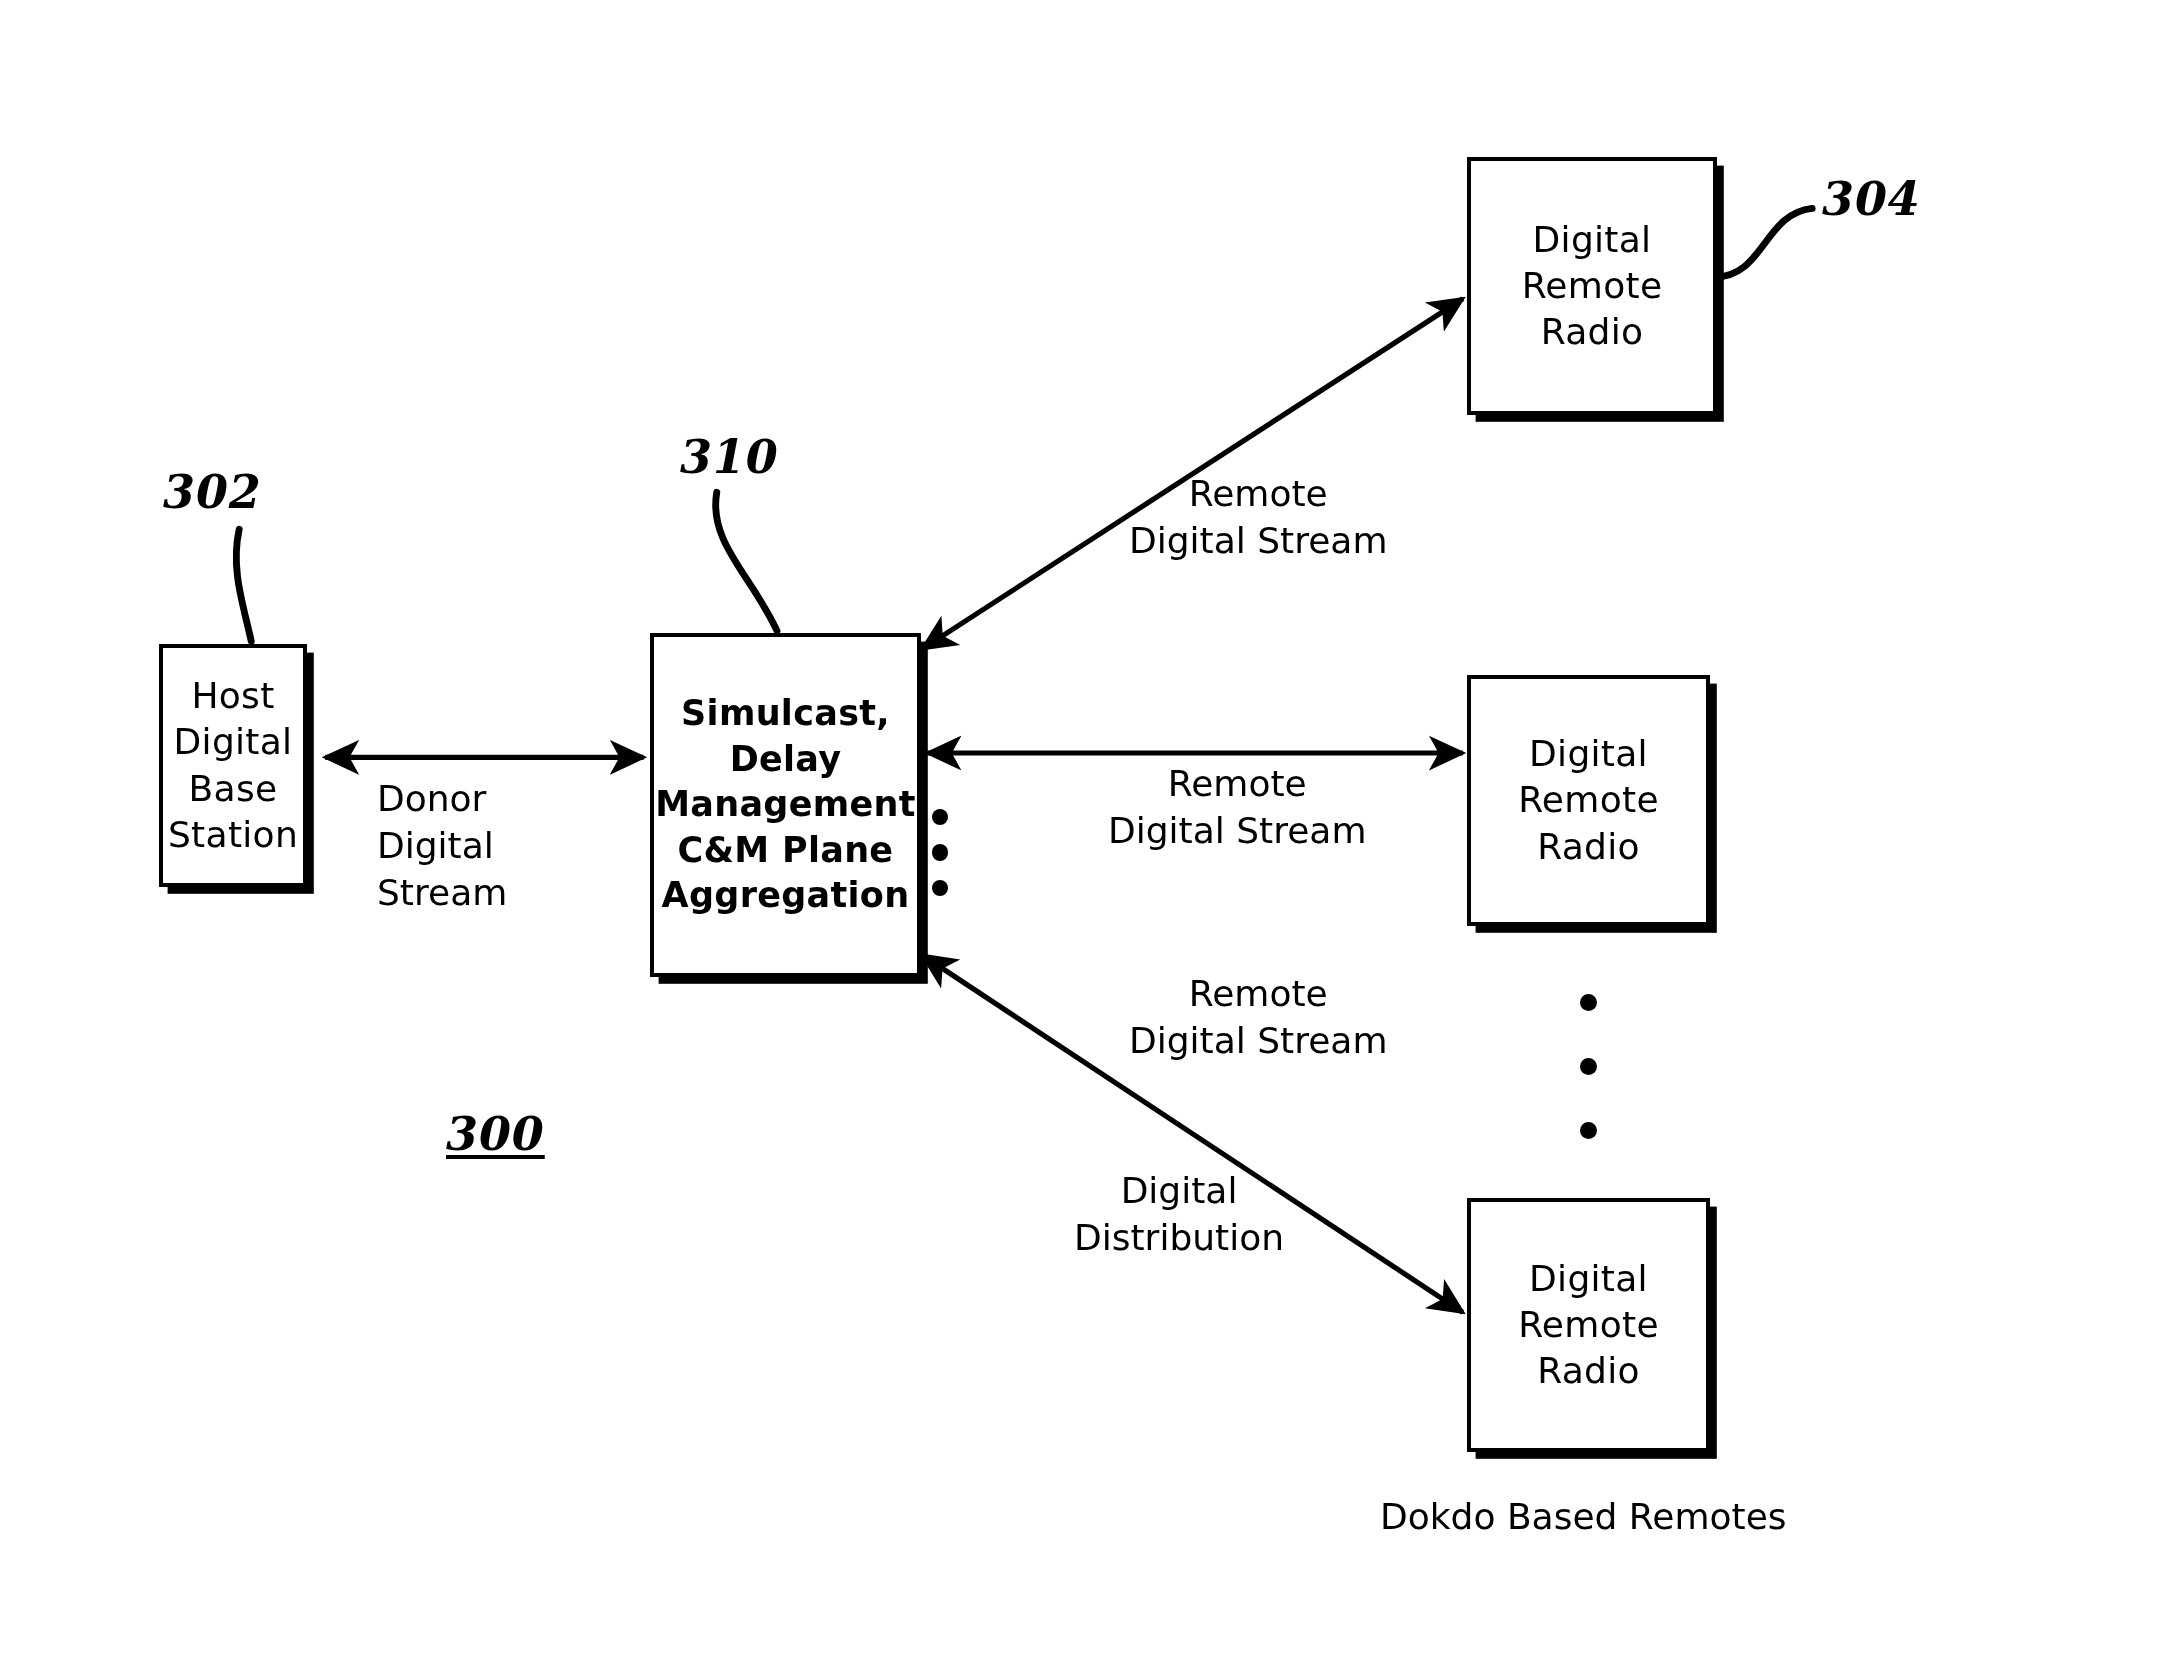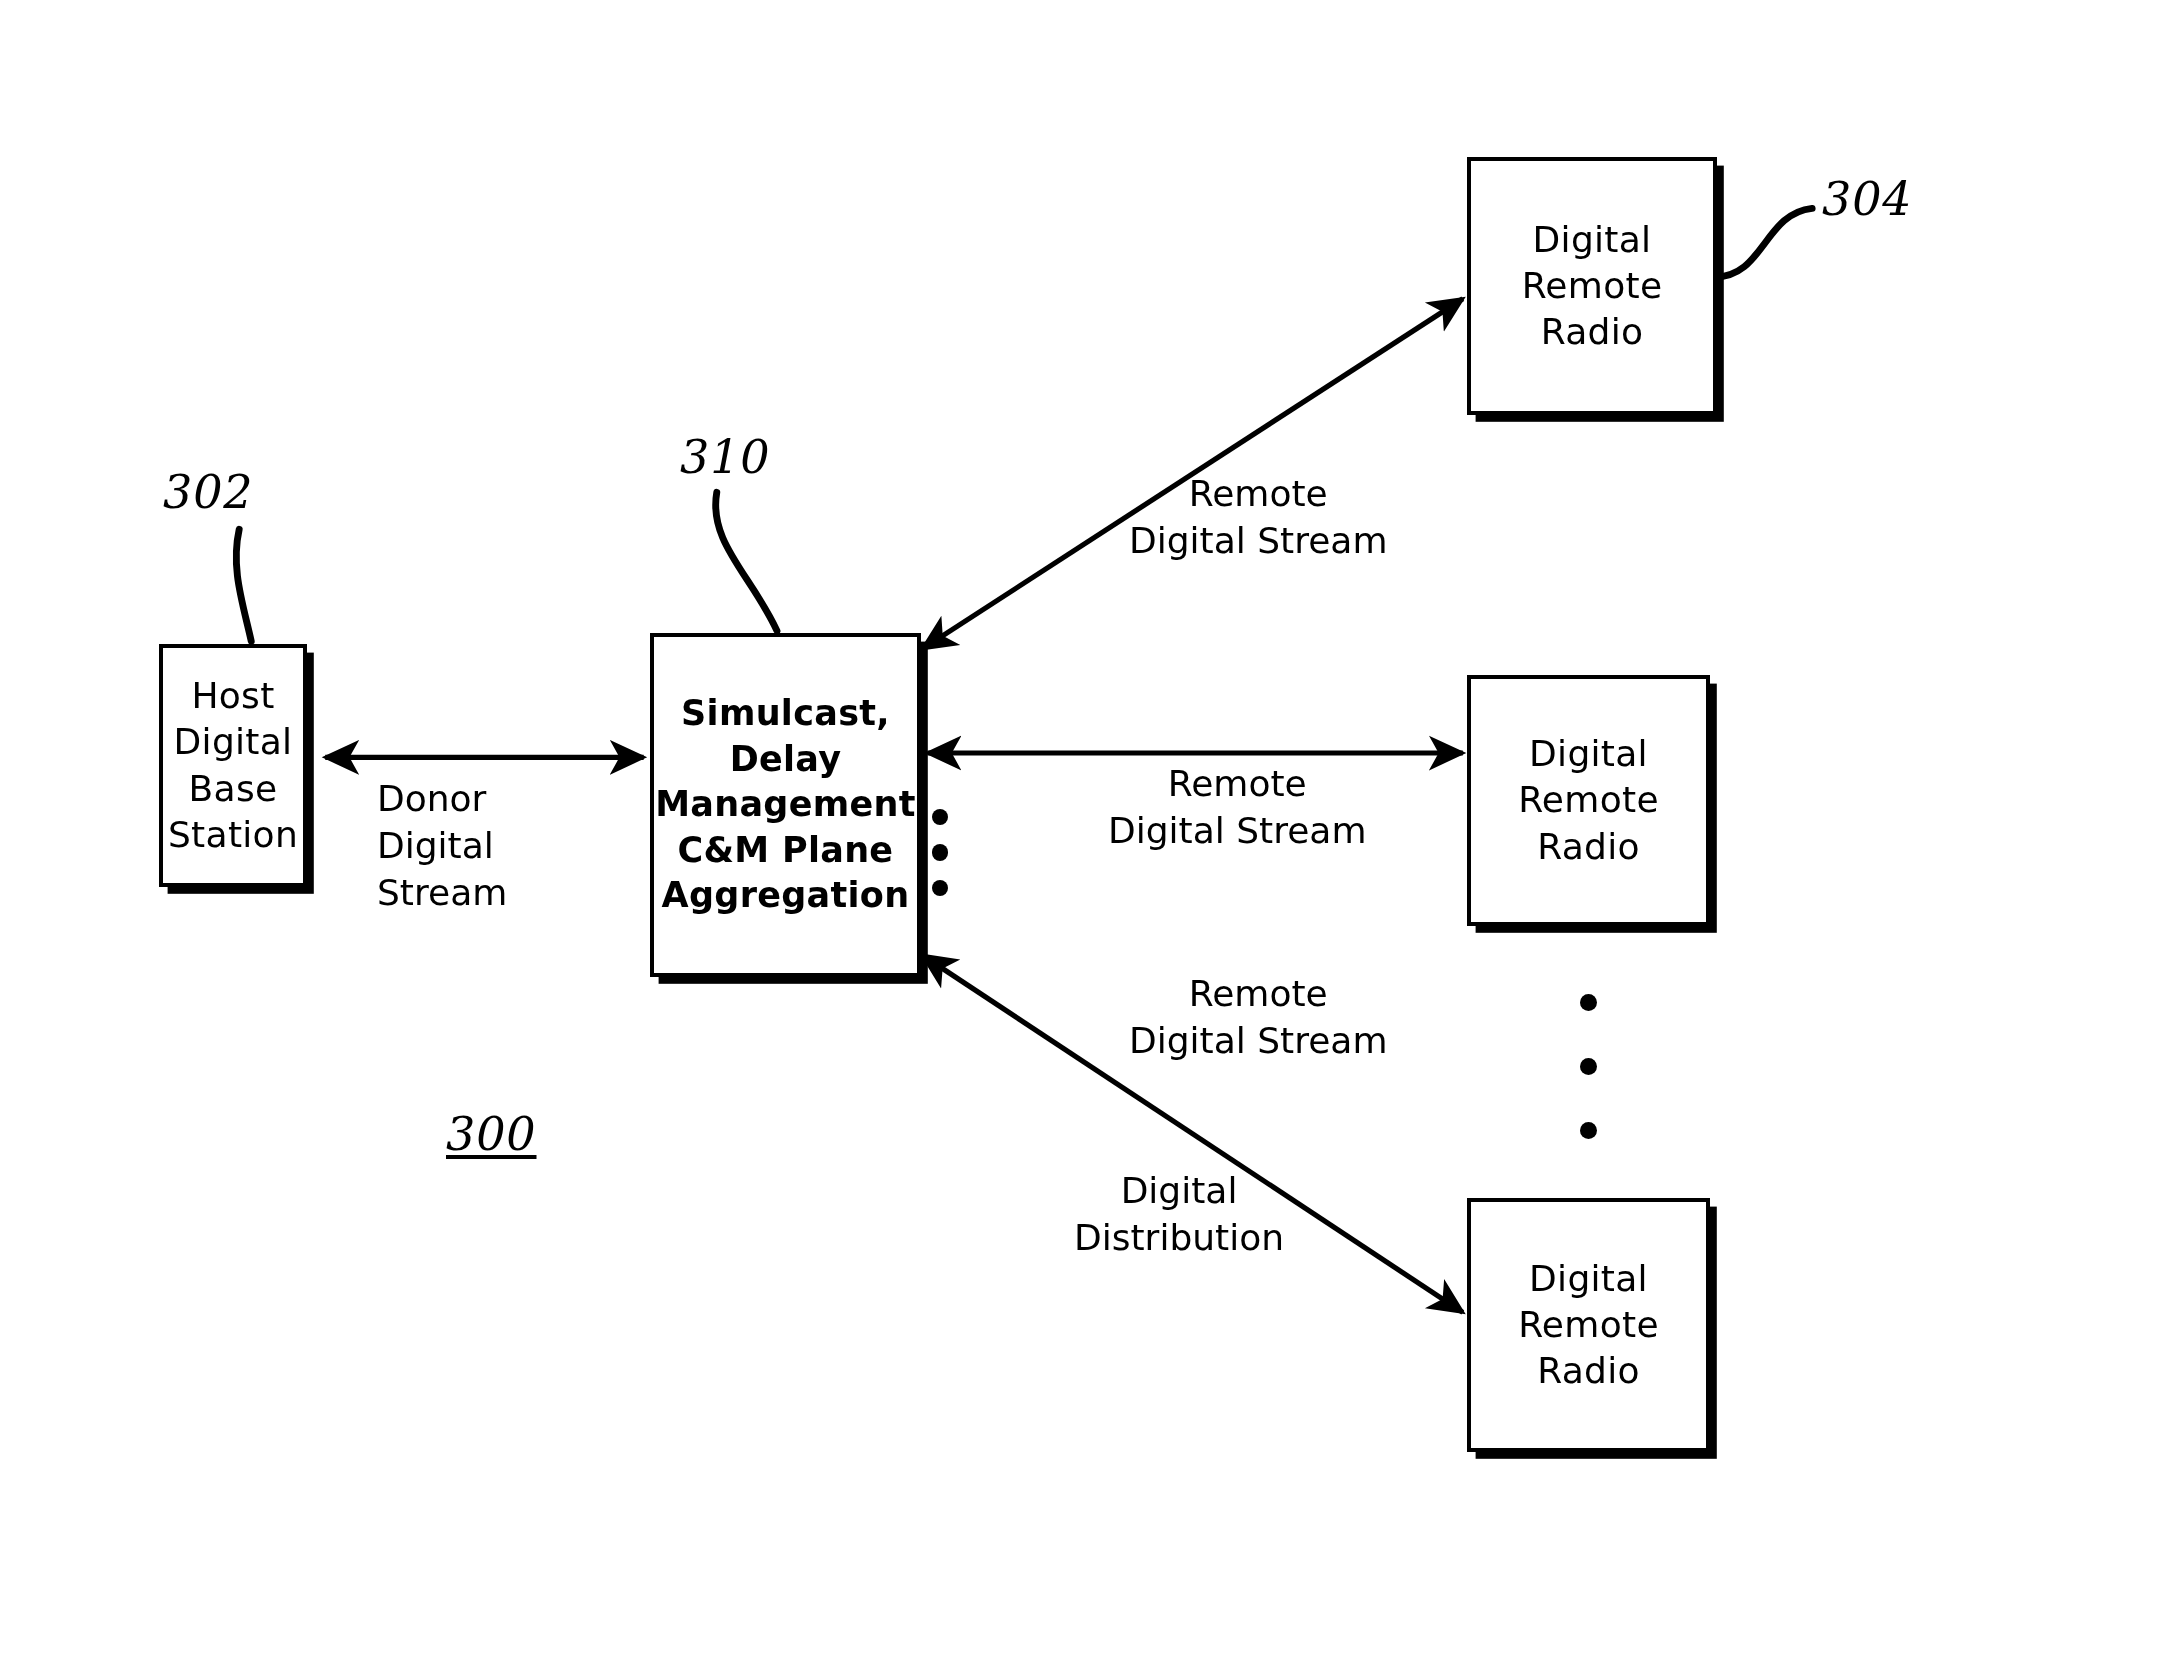--- a/index.html
+++ b/index.html
@@ -67,21 +67,21 @@
     white-space: nowrap;
     z-index: 6;
   }
   .label.center-al { text-align: center; }
 
   .ref-num {
     position: absolute;
     color: #000000;
     font-family: "DejaVu Serif", serif;
     font-style: italic;
-    font-weight: normal;
+    font-weight: bold;
     font-size: 46px;
     letter-spacing: 0.9px;
     z-index: 6;
   }
   .ref-num.underlined { text-decoration: underline; text-underline-offset: 5.2px; }
 
   
   .dots {
     position: absolute;
     display: flex;
@@ -188,20 +188,21 @@
     <div>Remote</div>
     <div>Digital  Stream</div>
   </div>
 
   <div class="label center-al" id="label-distribution" style="left:1074px; top:1168px;">
     <div>Digital</div>
     <div>Distribution</div>
   </div>
 
 
+  <div class="label" id="note-footer" style="left:1380px; top:1494px;">Dokdo  Based  Remotes</div>
 
   <div class="dots vertical" id="dots-center-v">
     <span class="dot"></span>
     <span class="dot"></span>
     <span class="dot"></span>
   </div>
 
   <div class="dots vertical" id="dots-right-v">
     <span class="dot"></span>
     <span class="dot"></span>

